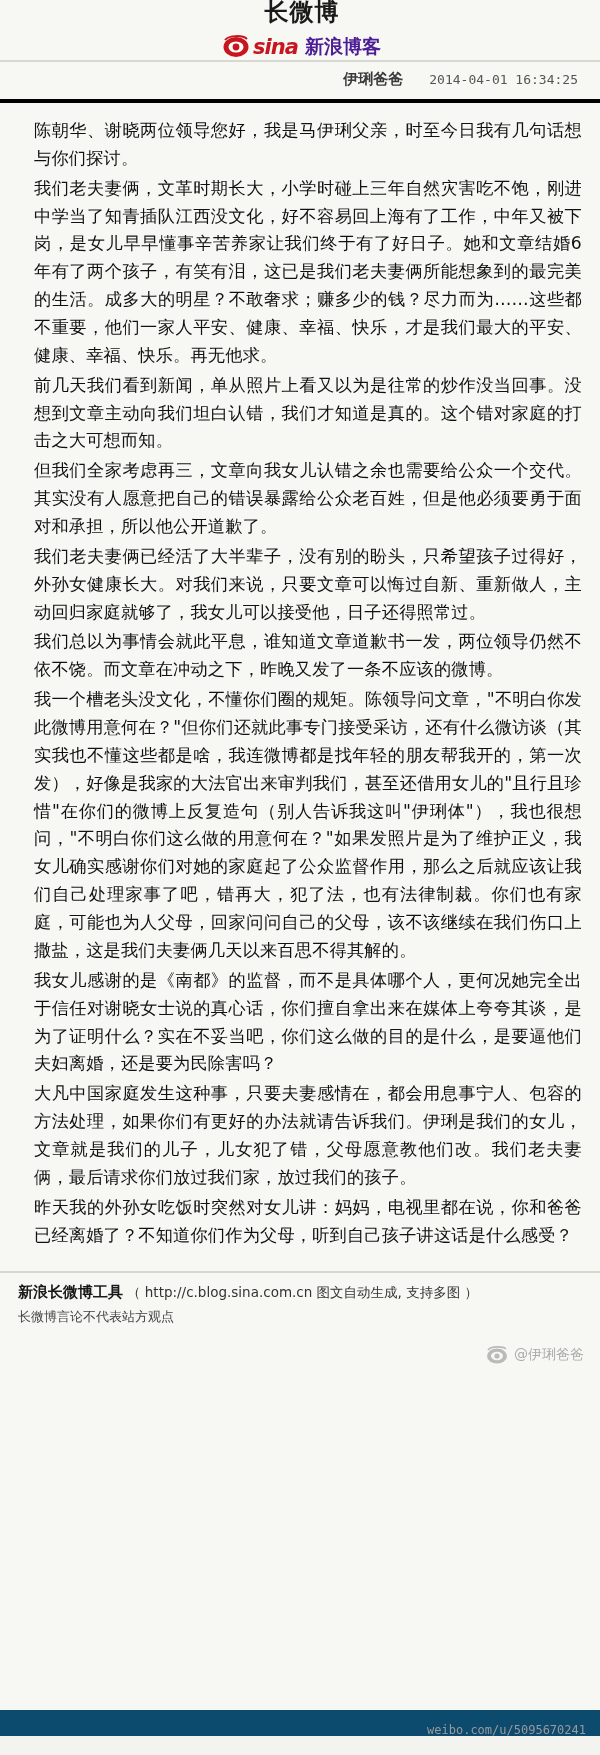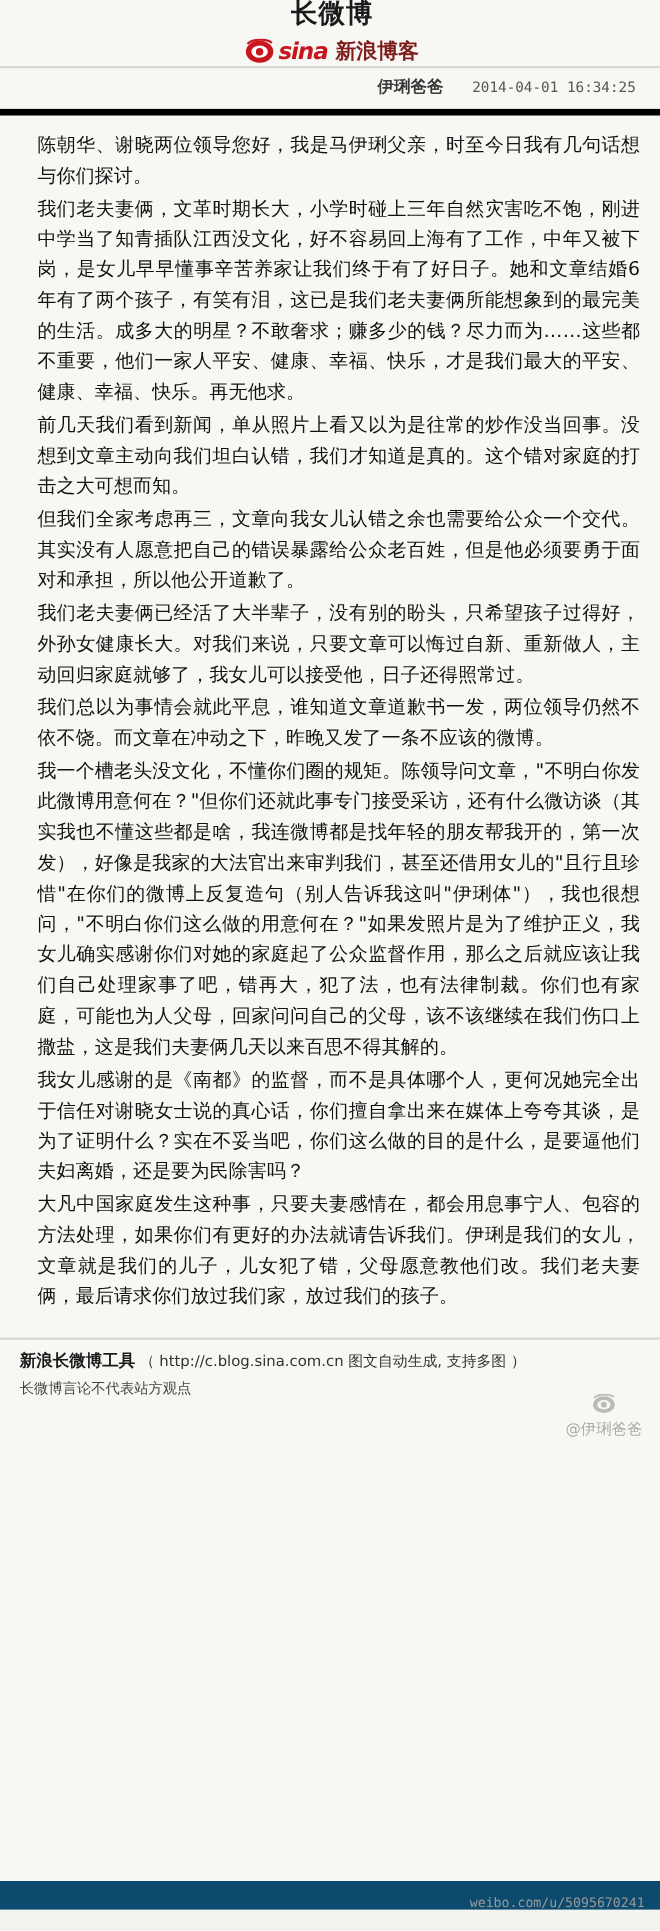--- a/index.html
+++ b/index.html
@@ -68,21 +68,21 @@
     font-size: 21px;
     font-weight: bold;
     font-style: italic;
     color: #c8161e;
     letter-spacing: -1px;
     font-family: "DejaVu Sans", "Liberation Sans", sans-serif;
   }
   .sina-cn {
     font-size: 19px;
     font-weight: bold;
-    color: #7f1d1d;
+    color: #4c1d95;
     letter-spacing: 0px;
   }
 
   
   .title-wrap {
     padding: 22px 20px 6px 20px;
   }
   .doc-title {
     font-size: 27px;
     font-weight: bold;
@@ -90,21 +90,21 @@
     letter-spacing: 1px;
     line-height: 1.25;
     margin: 0;
   }
   .meta-row {
     display: flex;
     justify-content: flex-end;
     align-items: baseline;
     gap: 26px;
     padding: 8px 22px 10px 20px;
-    border-bottom: 6px solid #000000;
+    border-bottom: 4px solid #000000;
   }
   .meta-author {
     font-size: 15px;
     color: #3a3a3a;
     font-weight: bold;
   }
   .meta-date {
     font-size: 13px;
     color: #555;
     font-family: "DejaVu Sans Mono", "Liberation Mono", monospace;
@@ -157,21 +157,20 @@
     background: #f7f7f4;
   }
   .weibo-badge {
     position: absolute;
     right: 16px;
     bottom: 8px;
     display: flex;
     align-items: center;
     gap: 6px;
     opacity: 0.55;
-    flex-direction: column;
   }
   .weibo-eye {
     width: 22px;
     height: 18px;
   }
   .weibo-user {
     font-size: 14px;
     color: #6b6b6b;
   }
   .bottom-url {
@@ -220,20 +219,21 @@
     <div class="body-wrap">
       <p class="para">陈朝华、谢晓两位领导您好，我是马伊琍父亲，时至今日我有几句话想与你们探讨。</p>
       <p class="para">我们老夫妻俩，文革时期长大，小学时碰上三年自然灾害吃不饱，刚进中学当了知青插队江西没文化，好不容易回上海有了工作，中年又被下岗，是女儿早早懂事辛苦养家让我们终于有了好日子。她和文章结婚6年有了两个孩子，有笑有泪，这已是我们老夫妻俩所能想象到的最完美的生活。成多大的明星？不敢奢求；赚多少的钱？尽力而为……这些都不重要，他们一家人平安、健康、幸福、快乐，才是我们最大的平安、健康、幸福、快乐。再无他求。</p>
       <p class="para">前几天我们看到新闻，单从照片上看又以为是往常的炒作没当回事。没想到文章主动向我们坦白认错，我们才知道是真的。这个错对家庭的打击之大可想而知。</p>
       <p class="para">但我们全家考虑再三，文章向我女儿认错之余也需要给公众一个交代。其实没有人愿意把自己的错误暴露给公众老百姓，但是他必须要勇于面对和承担，所以他公开道歉了。</p>
       <p class="para">我们老夫妻俩已经活了大半辈子，没有别的盼头，只希望孩子过得好，外孙女健康长大。对我们来说，只要文章可以悔过自新、重新做人，主动回归家庭就够了，我女儿可以接受他，日子还得照常过。</p>
       <p class="para">我们总以为事情会就此平息，谁知道文章道歉书一发，两位领导仍然不依不饶。而文章在冲动之下，昨晚又发了一条不应该的微博。</p>
       <p class="para">我一个槽老头没文化，不懂你们圈的规矩。陈领导问文章，"不明白你发此微博用意何在？"但你们还就此事专门接受采访，还有什么微访谈（其实我也不懂这些都是啥，我连微博都是找年轻的朋友帮我开的，第一次发），好像是我家的大法官出来审判我们，甚至还借用女儿的"且行且珍惜"在你们的微博上反复造句（别人告诉我这叫"伊琍体"），我也很想问，"不明白你们这么做的用意何在？"如果发照片是为了维护正义，我女儿确实感谢你们对她的家庭起了公众监督作用，那么之后就应该让我们自己处理家事了吧，错再大，犯了法，也有法律制裁。你们也有家庭，可能也为人父母，回家问问自己的父母，该不该继续在我们伤口上撒盐，这是我们夫妻俩几天以来百思不得其解的。</p>
       <p class="para">我女儿感谢的是《南都》的监督，而不是具体哪个人，更何况她完全出于信任对谢晓女士说的真心话，你们擅自拿出来在媒体上夸夸其谈，是为了证明什么？实在不妥当吧，你们这么做的目的是什么，是要逼他们夫妇离婚，还是要为民除害吗？</p>
       <p class="para">大凡中国家庭发生这种事，只要夫妻感情在，都会用息事宁人、包容的方法处理，如果你们有更好的办法就请告诉我们。伊琍是我们的女儿，文章就是我们的儿子，儿女犯了错，父母愿意教他们改。我们老夫妻俩，最后请求你们放过我们家，放过我们的孩子。</p>
+      <p class="para">昨天我的外孙女吃饭时突然对女儿讲：妈妈，电视里都在说，你和爸爸已经离婚了？不知道你们作为父母，听到自己孩子讲这话是什么感受？</p>
     </div>
 
     <div class="footer">
       <div class="footer-line1">
         <span>新浪长微博工具</span>
         <span class="footer-note">（ http://c.blog.sina.com.cn 图文自动生成, 支持多图 ）</span>
       </div>
       <div class="footer-line2">长微博言论不代表站方观点</div>
     </div>
 

